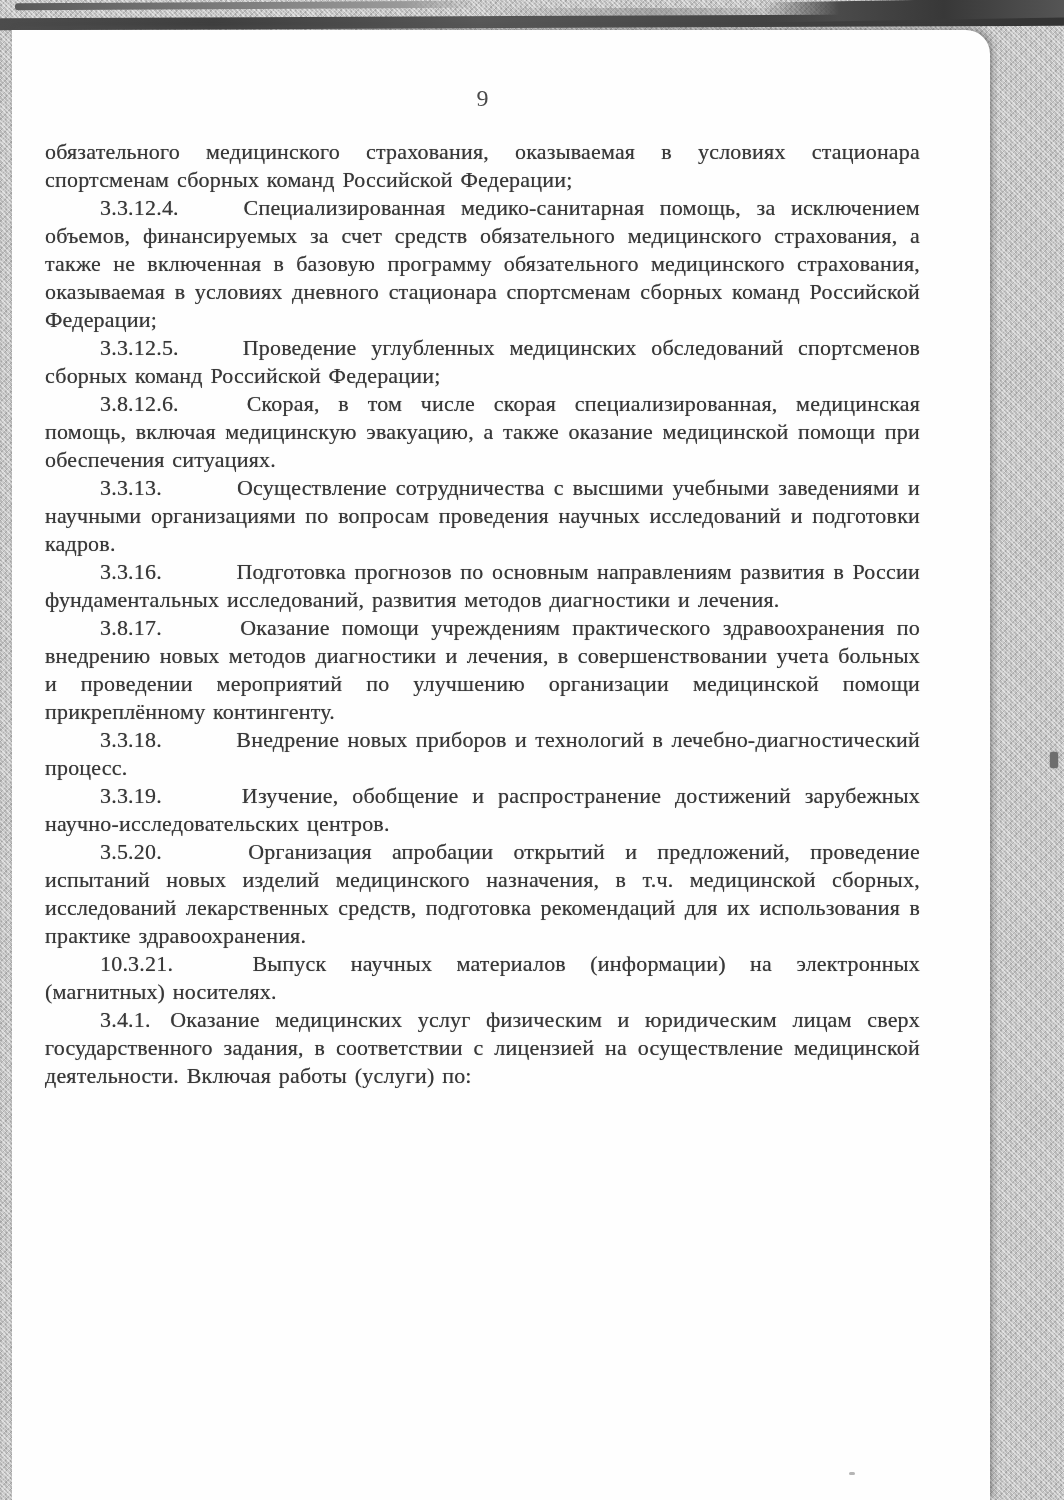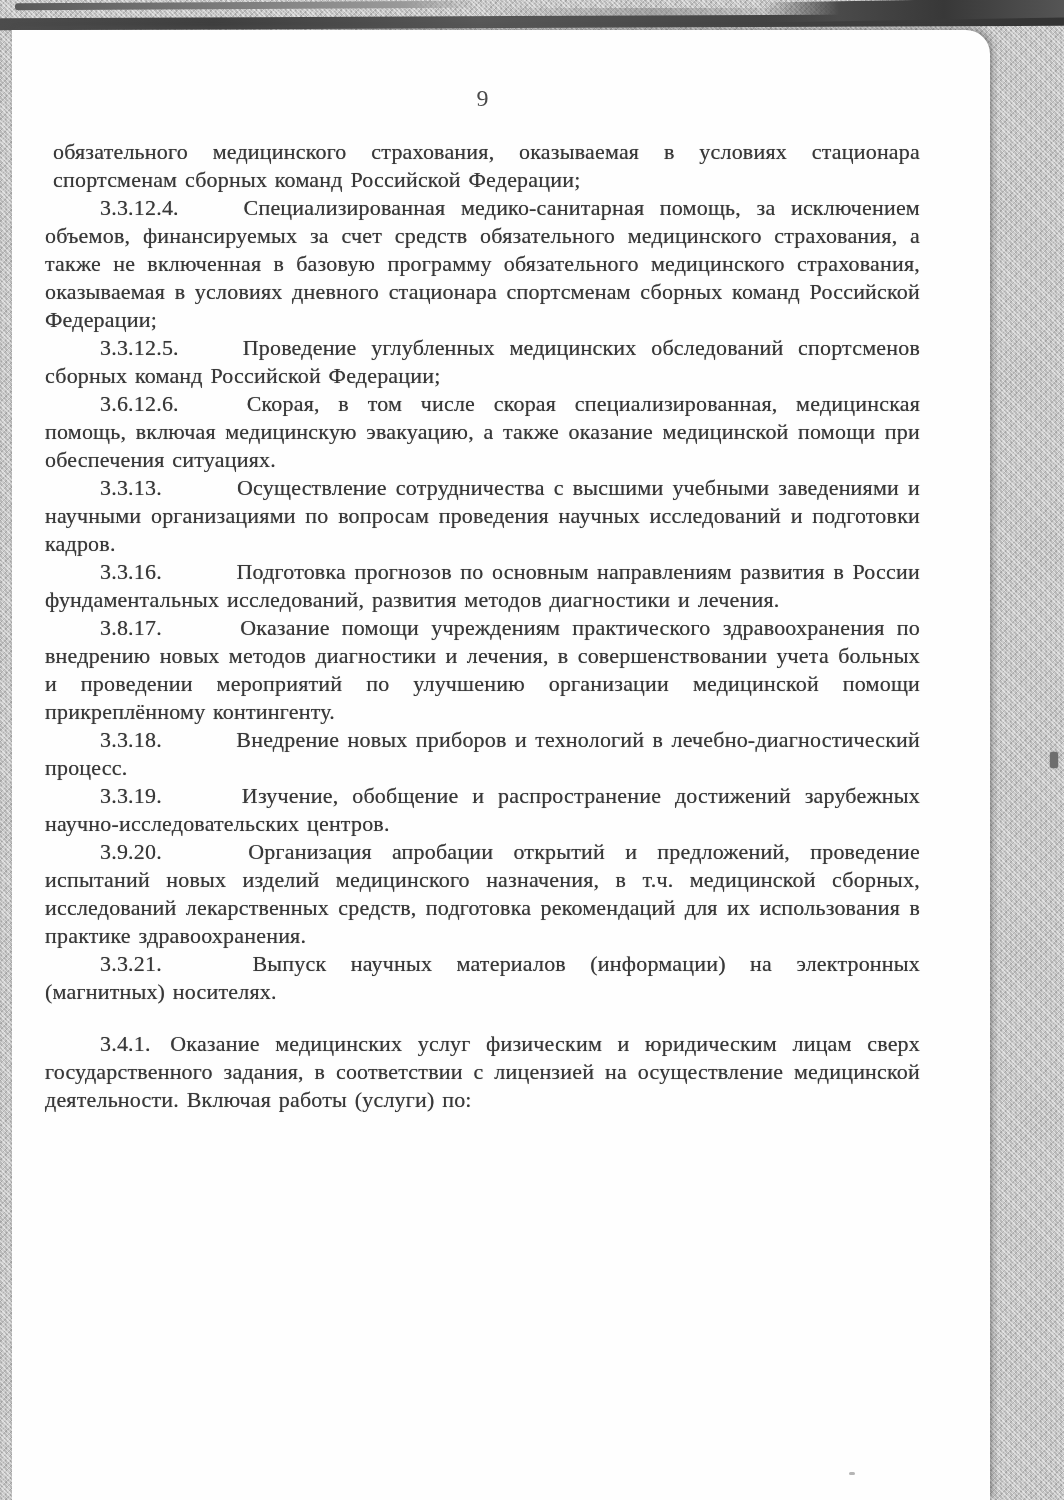--- a/index.html
+++ b/index.html
@@ -75,26 +75,25 @@
     letter-spacing: 0.2px;
     word-spacing: 2px;
     text-shadow: 0 0 0.7px rgba(70,70,70,0.75);
   }
   .textblock p.para {
     margin: 0;
     text-indent: 55px;
   }
   .textblock p.para.no-indent {
     text-indent: 0;
-    margin-left: 8px;
   }
   .pnum { display: inline-block; text-indent: 0; }
   .tab-wide  { min-width: 128px; }
   .tab-small { min-width: 66px; }
-  .tab-none  { margin-right: 4px; margin-top: 24px; }
+  .tab-none  { margin-right: 4px; }
 
   
   .fade-left {
     position: absolute;
     left: 0; top: 100px; bottom: 0; width: 26px;
     background: linear-gradient(90deg, rgba(254,254,254,0.95) 0%, rgba(254,254,254,0.55) 55%, rgba(254,254,254,0) 100%);
     pointer-events: none;
   }
 
   
@@ -118,28 +117,28 @@
   <div class="artifact-top-4"></div>
   <div class="artifact-top-2"></div>
   <div class="artifact-top-3"></div>
 
   <div class="page">
     <div class="pagenum">9</div>
     <div class="textblock" id="textblock">
         <p class="para no-indent"><span>обязательного медицинского страхования, оказываемая в условиях стационара спортсменам сборных команд Российской Федерации;</span></p>
         <p class="para"><span class="pnum tab-wide">3.3.12.4.</span> <span>Специализированная медико-санитарная помощь, за исключением объемов, финансируемых за счет средств обязательного медицинского страхования, а также не включенная в базовую программу обязательного медицинского страхования, оказываемая в условиях дневного стационара спортсменам сборных команд Российской Федерации;</span></p>
         <p class="para"><span class="pnum tab-wide">3.3.12.5.</span> <span>Проведение углубленных медицинских обследований спортсменов сборных команд Российской Федерации;</span></p>
-        <p class="para"><span class="pnum tab-wide">3.6.12.6.</span> <span>Скорая, в том числе скорая специализированная, медицинская помощь, включая медицинскую эвакуацию, а также оказание медицинской помощи при обеспечения ситуациях.</span></p>
+        <p class="para"><span class="pnum tab-wide">3.8.12.6.</span> <span>Скорая, в том числе скорая специализированная, медицинская помощь, включая медицинскую эвакуацию, а также оказание медицинской помощи при обеспечения ситуациях.</span></p>
         <p class="para"><span class="pnum tab-wide">3.3.13.</span> <span>Осуществление сотрудничества с высшими учебными заведениями и научными организациями по вопросам проведения научных исследований и подготовки кадров.</span></p>
         <p class="para"><span class="pnum tab-wide">3.3.16.</span> <span>Подготовка прогнозов по основным направлениям развития в России фундаментальных исследований, развития методов диагностики и лечения.</span></p>
         <p class="para"><span class="pnum tab-wide">3.8.17.</span> <span>Оказание помощи учреждениям практического здравоохранения по внедрению новых методов диагностики и лечения, в совершенствовании учета больных и проведении мероприятий по улучшению организации медицинской помощи прикреплённому контингенту.</span></p>
         <p class="para"><span class="pnum tab-wide">3.3.18.</span> <span>Внедрение новых приборов и технологий в лечебно-диагностический процесс.</span></p>
         <p class="para"><span class="pnum tab-wide">3.3.19.</span> <span>Изучение, обобщение и распространение достижений зарубежных научно-исследовательских центров.</span></p>
-        <p class="para"><span class="pnum tab-wide">3.9.20.</span> <span>Организация апробации открытий и предложений, проведение испытаний новых изделий медицинского назначения, в т.ч. медицинской сборных, исследований лекарственных средств, подготовка рекомендаций для их использования в практике здравоохранения.</span></p>
-        <p class="para"><span class="pnum tab-wide">3.3.21.</span> <span>Выпуск научных материалов (информации) на электронных (магнитных) носителях.</span></p>
+        <p class="para"><span class="pnum tab-wide">3.5.20.</span> <span>Организация апробации открытий и предложений, проведение испытаний новых изделий медицинского назначения, в т.ч. медицинской сборных, исследований лекарственных средств, подготовка рекомендаций для их использования в практике здравоохранения.</span></p>
+        <p class="para"><span class="pnum tab-wide">10.3.21.</span> <span>Выпуск научных материалов (информации) на электронных (магнитных) носителях.</span></p>
         <p class="para"><span class="pnum tab-none">3.4.1.</span> <span>Оказание медицинских услуг физическим и юридическим лицам сверх государственного задания, в соответствии с лицензией на осуществление медицинской деятельности. Включая работы (услуги) по:</span></p>
       </div>
     <div class="fade-left"></div>
   </div>
 
   <div class="speck"></div>
   <div class="speck2"></div>
 </div>
 
 </body></html>

